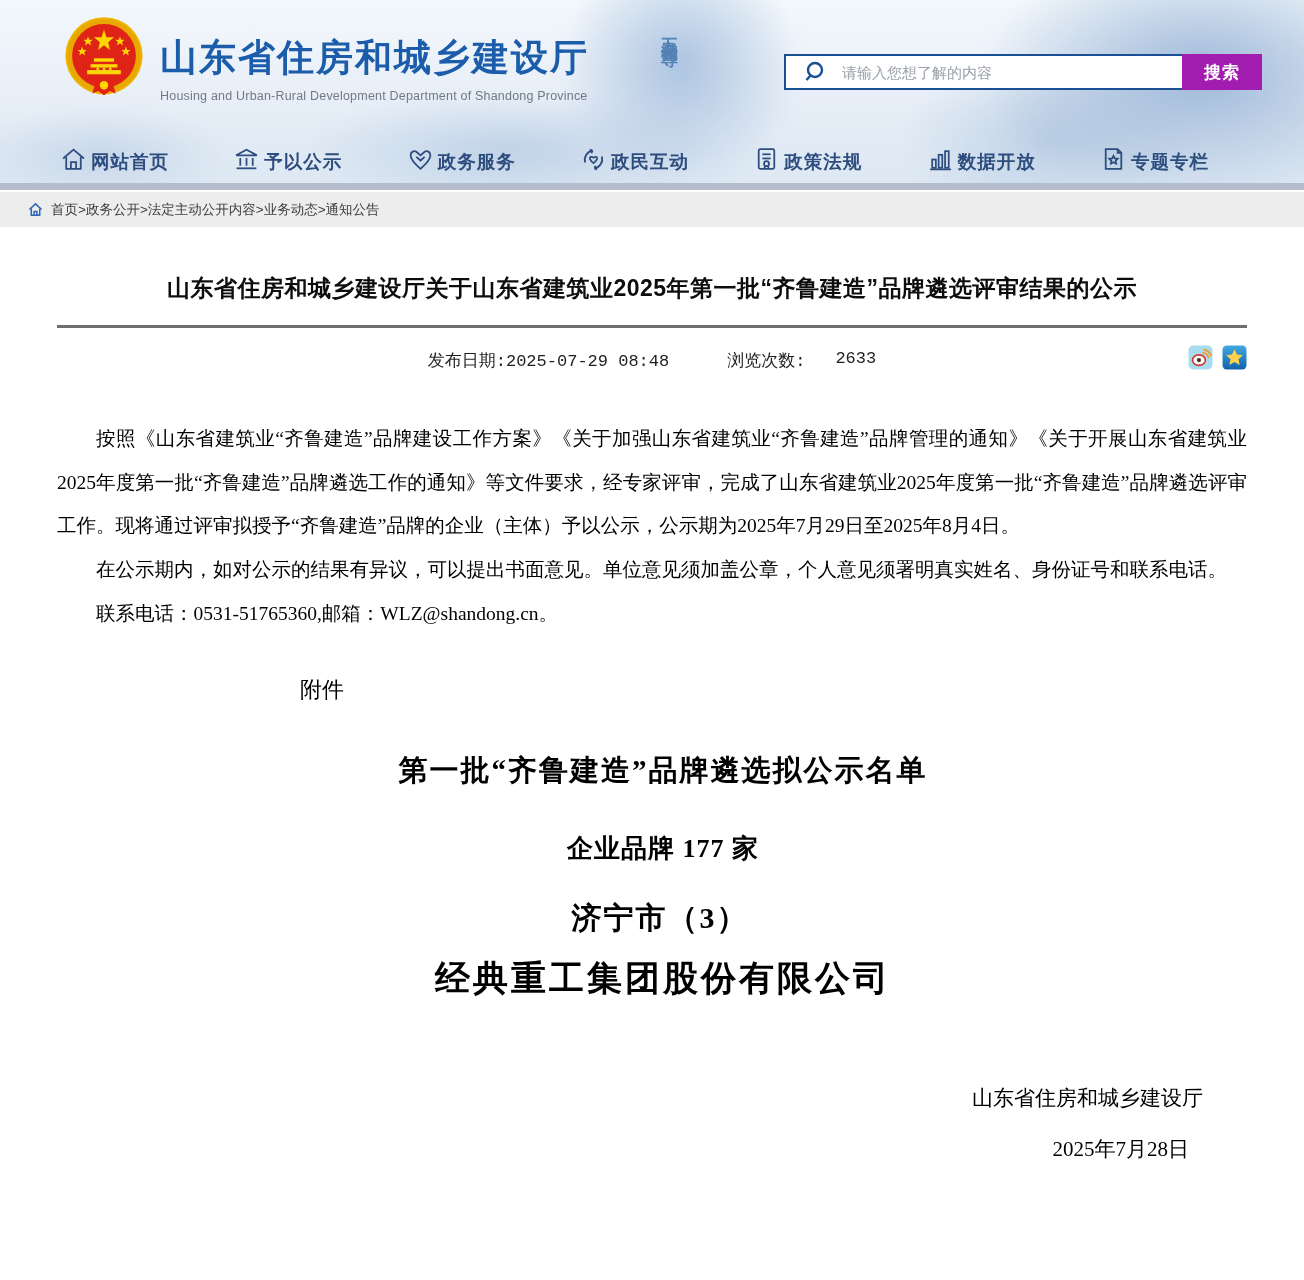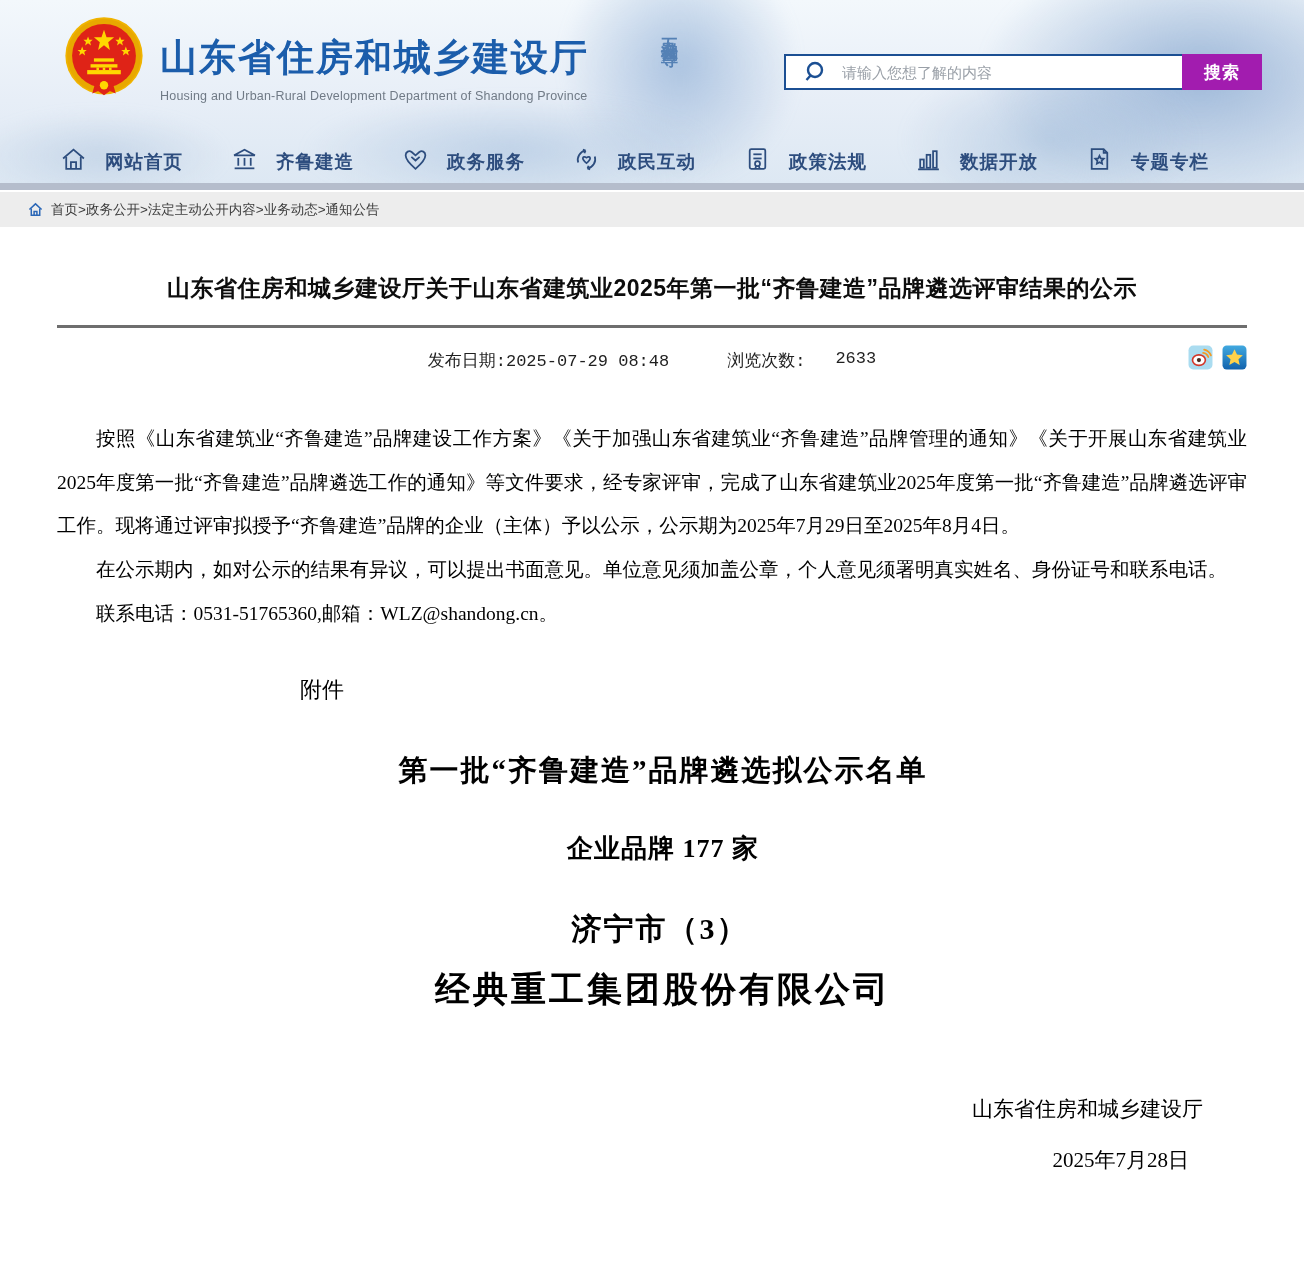--- a/index.html
+++ b/index.html
@@ -49,21 +49,21 @@
   .search-btn {
     flex:0 0 80px; height:calc(100% + 4px); margin:-2px -2px -2px 0;
     background:#a21caf; color:#fff; font-size:17px; font-weight:700;
     border:none; cursor:pointer; letter-spacing:1px;
   }
   .main-nav {
     position:absolute; left:0; top:136px; width:100%; height:50px;
     display:flex; align-items:center; justify-content:space-between;
     padding:0 95px 0 60px;
   }
-  .nav-item { display:flex; align-items:center; gap:18px; cursor:pointer; }
+  .nav-item { display:flex; align-items:center; gap:4px; cursor:pointer; }
   .nav-item svg { flex:0 0 auto; }
   .nav-label { font-size:18.5px; font-weight:700; color:#2d4d7e; letter-spacing:1px; }
   
   .breadcrumb-bar {
     margin-top:2px; height:35px; background:#ededed;
     display:flex; align-items:center; padding-left:28px; gap:8px;
   }
   .breadcrumb-text { font-size:13.5px; color:#3c3c3c; }
   
   .content { padding:0 57px; }
@@ -90,21 +90,21 @@
     margin-top:42px; text-indent:2em;
     font-family:"Liberation Serif","DejaVu Serif",serif; font-size:19.5px; color:#000;
   }
   .attachment-row .pdf-ic { margin:0 3px 0 2px; vertical-align:-2px; }
   .attachment-link { color:#0101e8; text-decoration:underline; cursor:pointer; }
   
   .doc { font-family:"Liberation Serif","DejaVu Serif",serif; color:#000; }
   .doc-annex { margin-top:40px; padding-left:243px; font-size:22px; }
   .doc-title { margin-top:46px; text-align:center; font-size:29px; font-weight:800; letter-spacing:2px; padding-left:22px; }
   .doc-count { margin-top:40px; text-align:center; font-size:26px; font-weight:600; letter-spacing:1px; padding-left:22px; }
-  .doc-city { margin-top:43px; text-align:center; font-size:30px; font-weight:800; letter-spacing:2px; padding-left:16px; }
+  .doc-city { margin-top:32px; text-align:center; font-size:30px; font-weight:800; letter-spacing:2px; padding-left:16px; }
   .doc-company { margin-top:16px; text-align:center; font-size:35px; font-weight:800; letter-spacing:3px; padding-left:22px; }
   .doc-signer { margin-top:82px; text-align:right; padding-right:44px; font-size:21px; }
   .doc-date { margin-top:23px; text-align:right; padding-right:58px; font-size:21px; }
 </style>
 </head>
 <body>
 
 <header class="site-header">
   <div class="art art1"></div>
   <div class="art art2"></div>
@@ -164,21 +164,21 @@
     <div class="nav-item">
       <span>
         <svg width="27" height="27" viewBox="0 0 26 26" fill="none" stroke="#2d4d7e" stroke-width="1.7">
           <path d="M3 9 L13 3.5 L23 9 Z"></path>
             <line x1="7" y1="11.5" x2="7" y2="19"></line>
             <line x1="13" y1="11.5" x2="13" y2="19"></line>
             <line x1="19" y1="11.5" x2="19" y2="19"></line>
             <line x1="3.5" y1="21.5" x2="22.5" y2="21.5"></line>
         </svg>
       </span>
-      <span class="nav-label">齐鲁建造</span>
+      <span class="nav-label">予以公示</span>
     </div>
     <div class="nav-item">
       <span>
         <svg width="27" height="27" viewBox="0 0 26 26" fill="none" stroke="#2d4d7e" stroke-width="1.7">
           <path d="M13 22 C6.5 16.5 3.5 12.5 3.5 9 C3.5 5.5 6.8 4 9.3 5.8 L13 9 L16.7 5.8 C19.2 4 22.5 5.5 22.5 9 C22.5 12.5 19.5 16.5 13 22 Z"></path>
           <path d="M9 10.5 L13 14 L17 10.5"></path>
         </svg>
       </span>
       <span class="nav-label">政务服务</span>
     </div>

